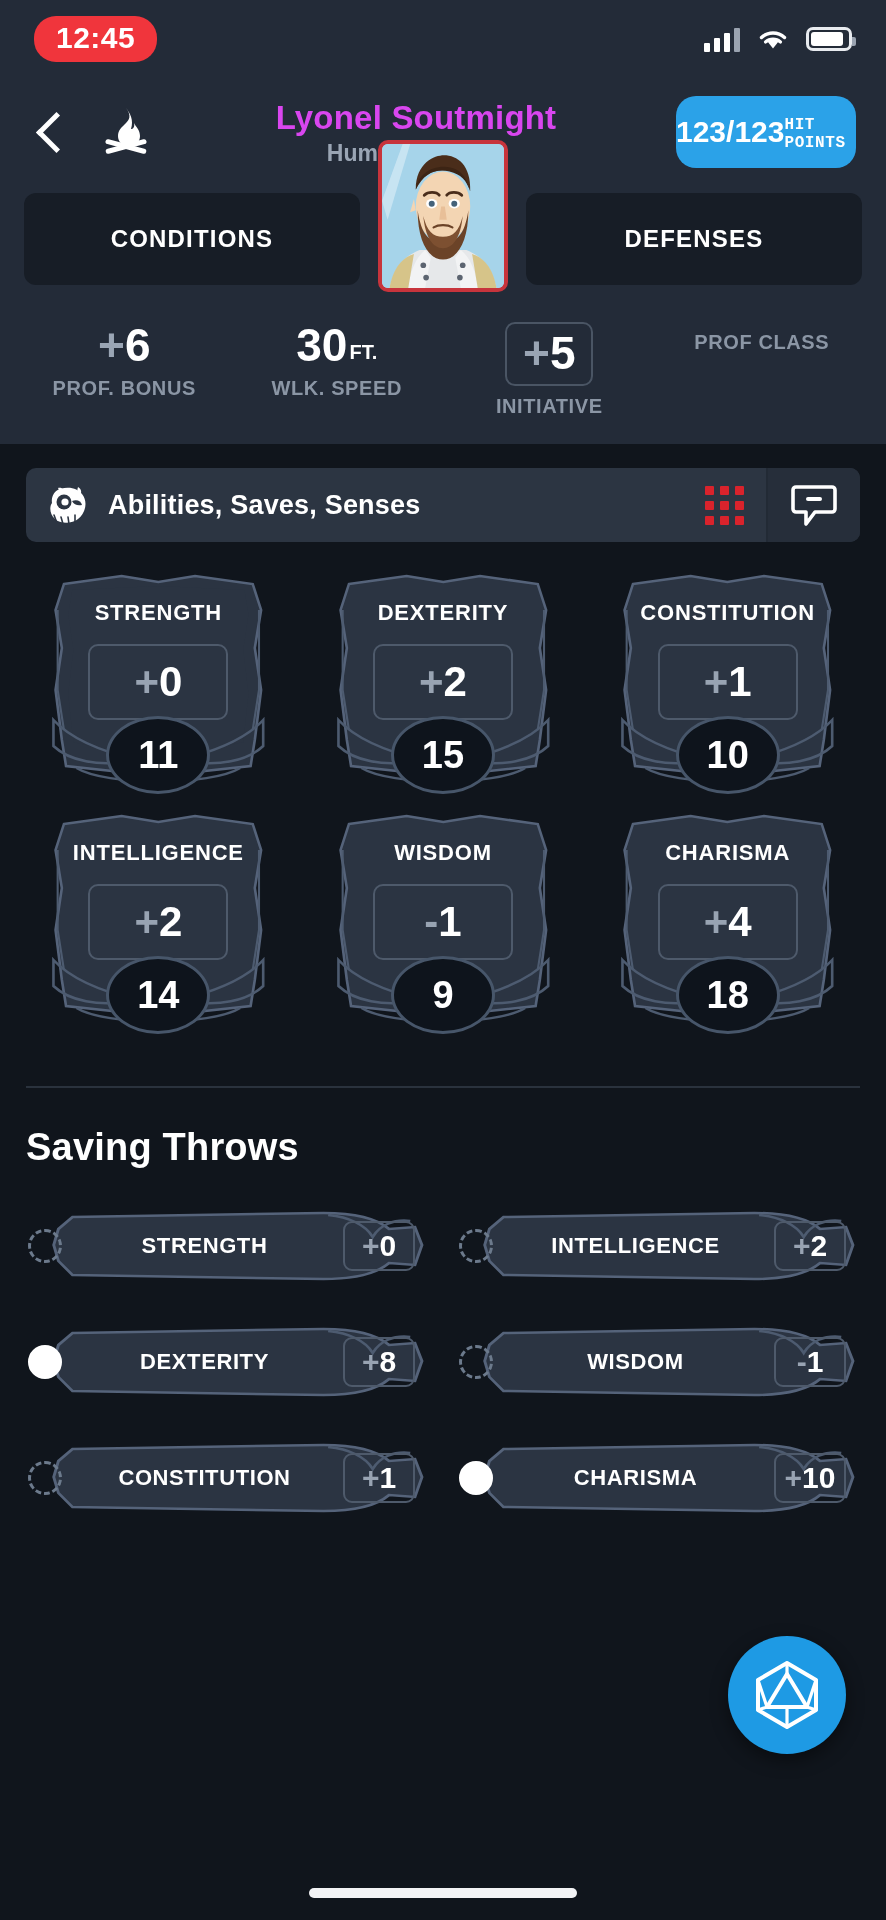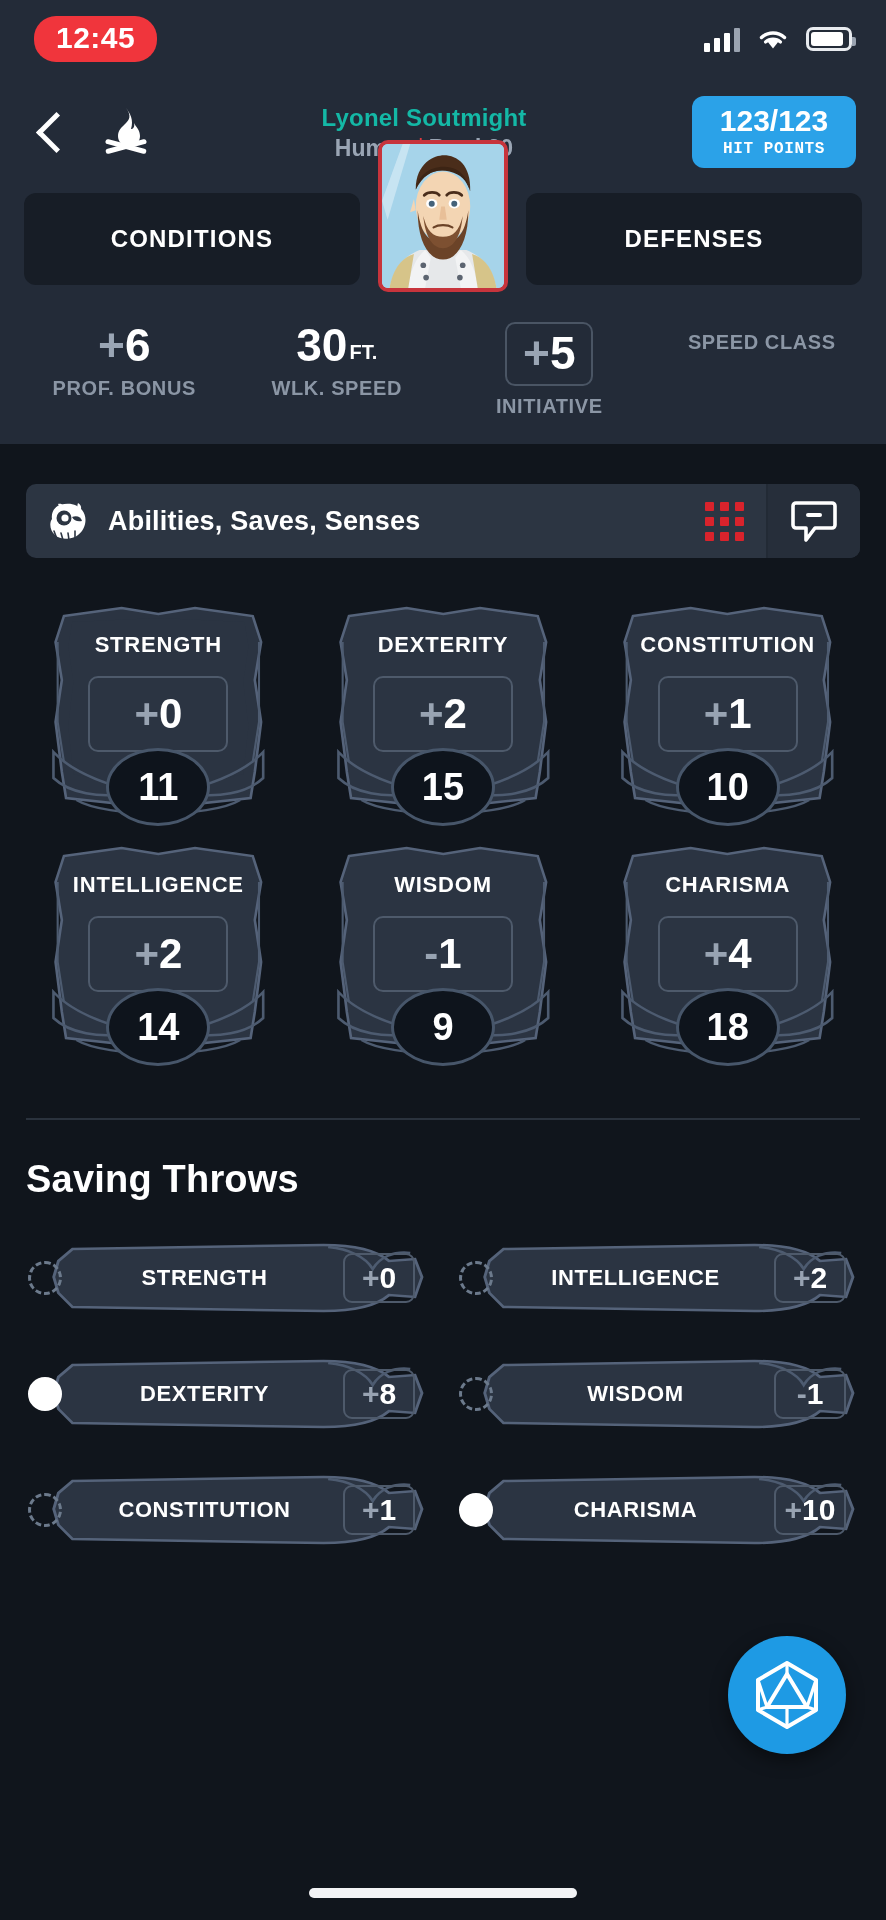--- a/index.html
+++ b/index.html
@@ -40,26 +40,26 @@
   .titlerow { display: flex; align-items: center; padding: 18px 26px 0; height: 90px; }
   .back-chevron {
     width: 46px; height: 46px; position: relative; flex: none;
   }
   .back-chevron::before{
     content:""; position:absolute; left:16px; top:9px; width:24px; height:24px;
     border-left:5px solid #fff; border-bottom:5px solid #fff; transform:rotate(45deg);
   }
   .campfire { width: 60px; margin-left: 24px; flex:none; display:flex; justify-content:center; }
   .title-center { flex: 1; text-align: center; margin-top: 2px; }
-  .char-name { color:#14b8a6; font-size:24px; font-weight:700; letter-spacing:.2px; line-height:1.15; }
+  .char-name { color:#d946ef; font-size:33px; font-weight:700; letter-spacing:.2px; line-height:1.15; }
   .char-sub { font-size:23px; font-weight:700; color:#9aa5b4; margin-top:3px; }
   .char-sub .divider { color:#e0383f; margin:0 5px; font-weight:400;}
   .hp-badge {
-    background:#2ba2e8; border-radius:12px; width:164px; height:72px;
-    display:flex; flex-direction:column; align-items:center; justify-content:center;
+    background:#2ba2e8; border-radius:20px; width:180px; height:72px;
+    display:flex; flex-direction:row; align-items:center; justify-content:center;
     flex:none; margin-right:4px;
   }
   .hp-value{color:#fff;font-size:30px;font-weight:700;line-height:1;}
   .hp-label{color:#fff;font-size:16px;font-weight:700;letter-spacing:.6px;margin-top:4px;font-family:Liberation Mono, monospace;}
 
   
   .cdrow { display:flex; align-items:center; padding: 18px 24px 0; gap: 0; position: relative; }
   .cdbtn {
     flex:1; height:92px; background:#171d26; border-radius:12px;
     display:flex; align-items:center; justify-content:center;
@@ -81,21 +81,21 @@
   .stat-val.boxed {
     display:inline-block; border:2px solid #4a5564; border-radius:10px;
     padding:6px 16px 8px; line-height:1;
   }
   .stat-label { color:#8b96a5; font-size:20px; font-weight:700; letter-spacing:.6px; margin-top:9px; }
 
   
   .body { background:#10151c; padding-top: 24px; }
 
   .section-bar {
-    margin: 16px 26px; height:74px; background:#2c3542; border-radius:10px;
+    margin: 0 26px; height:74px; background:#2c3542; border-radius:10px;
     display:flex; align-items:stretch; overflow:hidden;
   }
   .sb-main { flex:1; display:flex; align-items:center; padding-left:22px; gap:16px; }
   .sb-title { color:#fff; font-size:27px; font-weight:700; letter-spacing:.2px;}
   .dotgrid { margin-left:auto; margin-right:22px; display:grid; grid-template-columns:repeat(3,9px); gap:6px; }
   .dotgrid i { width:9px;height:9px;background:#d9232c;display:block;border-radius:1px;}
   .sb-note { width:94px; border-left:2px solid #222a35; background:#262e3a;
              display:flex;align-items:center;justify-content:center; }
 
   
@@ -237,21 +237,21 @@
       </div>
       <div class="stat">
         <div class="stat-val"><span>30</span><span class="unit">FT.</span></div>
         <div class="stat-label">WLK. SPEED</div>
       </div>
       <div class="stat">
         <div class="stat-val boxed"><span class="plus">+</span><span>5</span></div>
         <div class="stat-label">INITIATIVE</div>
       </div>
       <div class="stat">
-        <div class="stat-label">SPEED CLASS</div>
+        <div class="stat-label">PROF CLASS</div>
       </div>
     </div>
   </div>
 
   <div class="body">
 
     <div class="section-bar">
       <div class="sb-main">
         <svg width="44" height="40" viewBox="0 0 44 40">
           <path d="M12 4 C6 6 3 12 4 18 C1 22 2 30 7 34 C12 39 24 39 30 34 C38 28 40 16 34 9 C30 4 22 1 12 4 Z" fill="#fff"></path>

